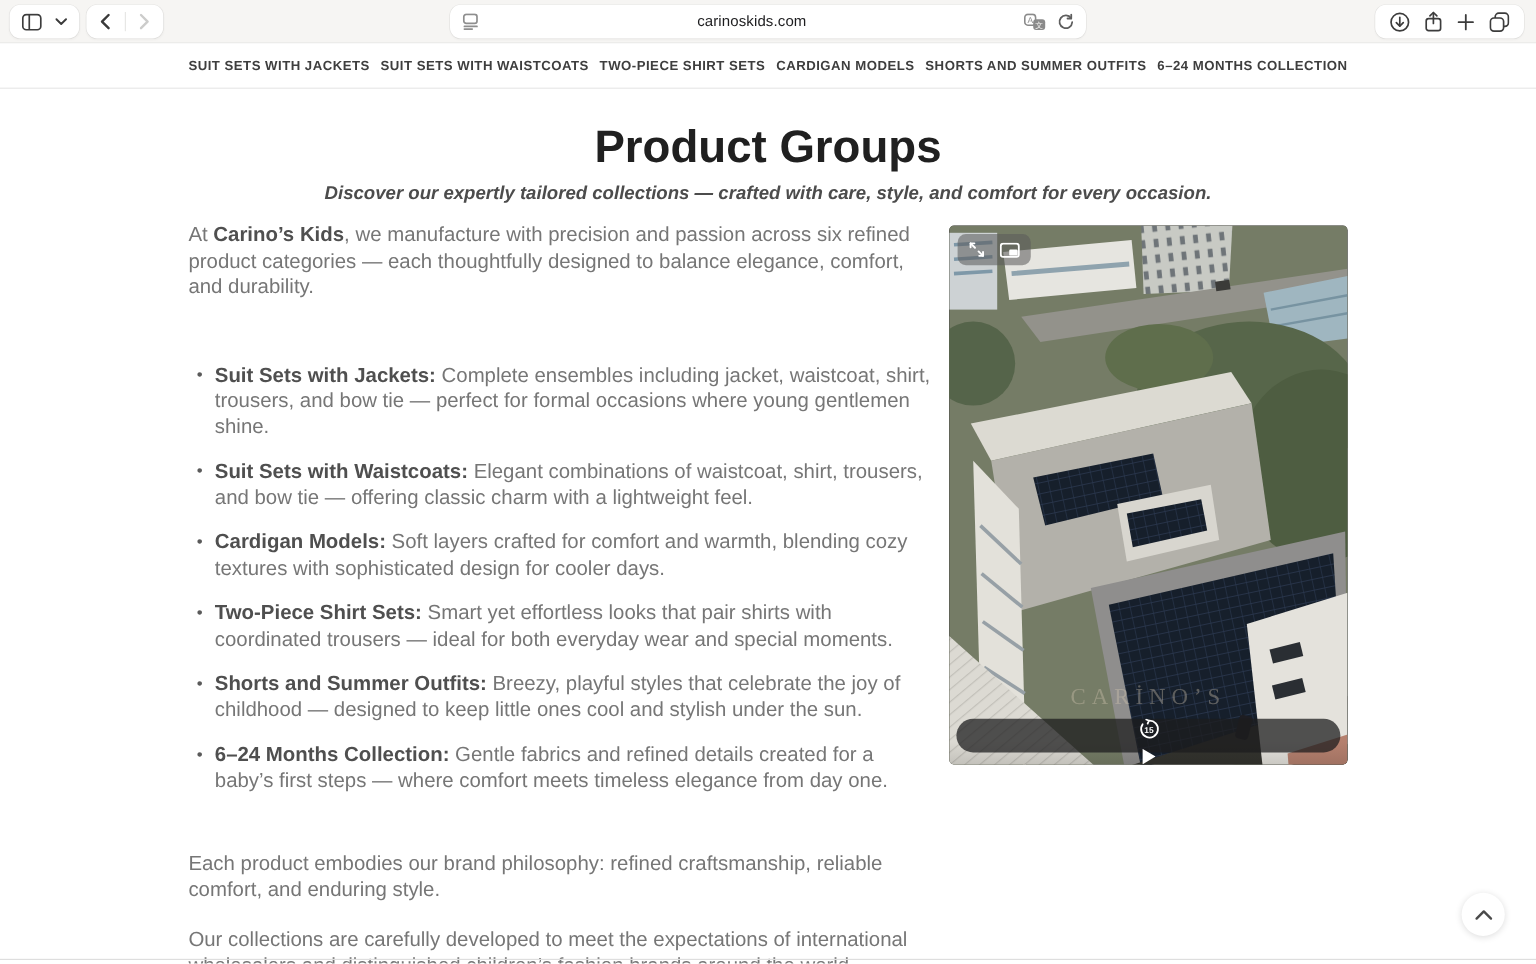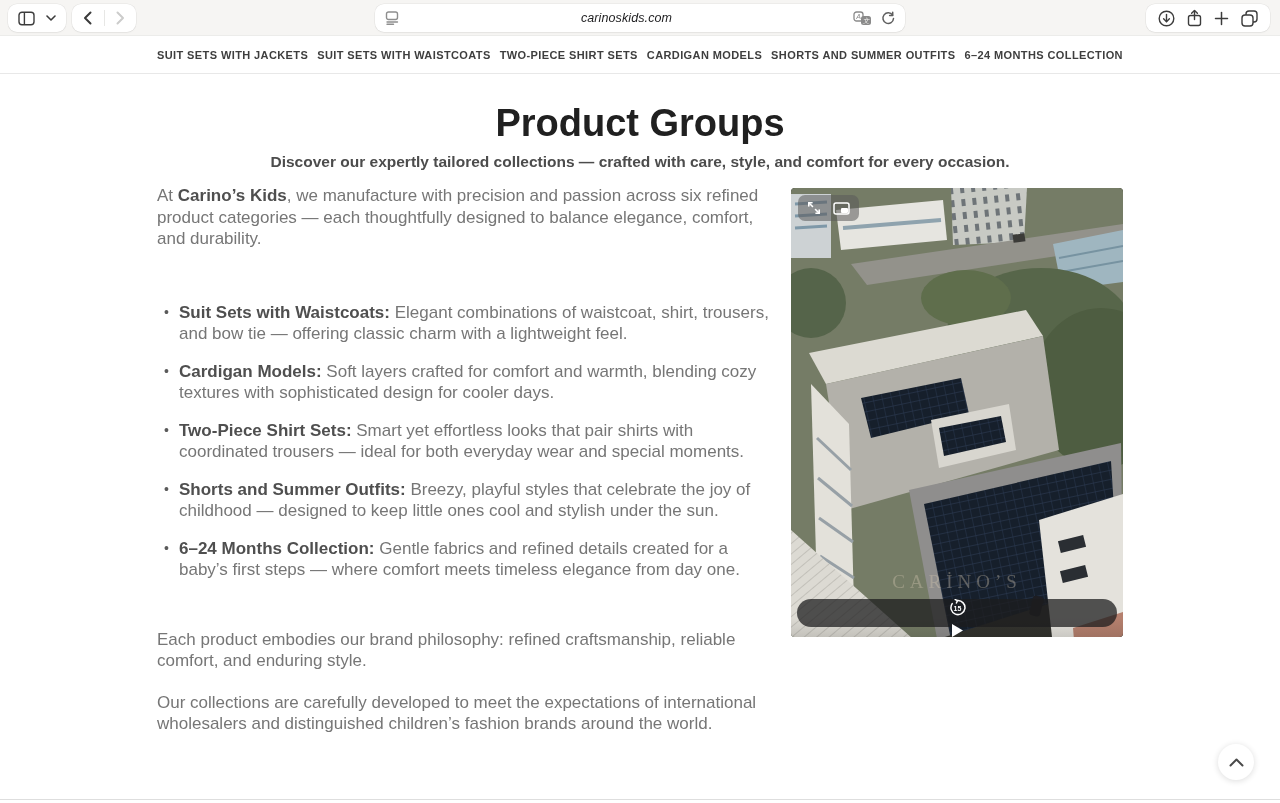--- a/index.html
+++ b/index.html
@@ -4,21 +4,21 @@
 <style>
   * { margin:0; padding:0; box-sizing:border-box; }
   html,body { width:1280px; height:803px; }
   body {
     position:relative; background:#fff; overflow:hidden;
     font-family:"Liberation Sans", sans-serif; color:#757575;
   }
   
   .toolbar {
     position:absolute; top:0; left:0; right:0; height:36px;
-    background:#f6f5f3; border-bottom:1px solid #ececea;font-style:italic;
+    background:#f6f5f3; border-bottom:1px solid #ececea;
   }
   .pill {
     position:absolute; top:4px; height:28px; background:#fff;
     border-radius:9px; box-shadow:0 0 0 0.5px rgba(0,0,0,0.07), 0 1px 2px rgba(0,0,0,0.04);
     display:flex; align-items:center; justify-content:space-evenly;
   }
   .pill-sidebar { left:8px;  width:58px; }
   .pill-nav     { left:72px; width:64px; }
   .pill-nav .sep { width:1px; height:16px; background:#e7e7e5; }
   .pill-actions { left:1146px; width:124px; }
@@ -36,21 +36,21 @@
     position:absolute; top:37px; left:0; right:0; height:37px; background:#fff;
     border-bottom:1px solid #e8e8e8; display:flex; align-items:center; justify-content:center;
   }
   .nav-inner { width:966px; display:flex; justify-content:space-between; align-items:center; }
   .nav-item {
     font-size:11px; font-weight:700; letter-spacing:0.4px; color:#3e3e3e; white-space:nowrap;
   }
   
   .hero { position:absolute; top:88px; left:0; right:0; text-align:center; }
   .page-title { font-size:38px; font-weight:700; color:#202020; line-height:46px;margin-top:12px; }
-  .page-subtitle { margin-top:7px; font-size:15.5px; font-weight:600; color:#4c4c4c; }
+  .page-subtitle { margin-top:7px; font-size:15.5px; font-weight:600; color:#4c4c4c;font-style:italic; }
   
   .content { position:absolute; top:185px; left:157px; width:966px; display:flex; gap:14px; }
   .left-col { width:620px; font-size:17px; line-height:21.5px; color:#767676; }
   .left-col b, .left-col .lead { font-weight:700; color:#4f4f4f; }
   .bullets { list-style:none; margin-top:52px; padding-left:22px; }
   .bullets li { position:relative; margin-bottom:16px; }
   .bullets li::before {
     content:"•"; position:absolute; left:-15px; top:0; color:#5a5a5a; font-size:14px;
   }
   .closing-1 { margin-top:48px; }
@@ -192,20 +192,21 @@
 <div class="hero">
   <div class="page-title">Product Groups</div>
   <div class="page-subtitle">Discover our expertly tailored collections — crafted with care, style, and comfort for every occasion.</div>
 </div>
 
 <div class="content">
   <div class="left-col">
     <p><span>At </span><b>Carino’s Kids</b><span>, we manufacture with precision and passion across six refined product categories — each thoughtfully designed to balance elegance, comfort, and durability.</span></p>
 
     <ul class="bullets">
+      <li><span class="lead">Suit Sets with Jackets:</span><span> Complete ensembles including jacket, waistcoat, shirt, trousers, and bow tie — perfect for formal occasions where young gentlemen shine.</span></li>
       <li><span class="lead">Suit Sets with Waistcoats:</span><span> Elegant combinations of waistcoat, shirt, trousers, and bow tie — offering classic charm with a lightweight feel.</span></li>
       <li><span class="lead">Cardigan Models:</span><span> Soft layers crafted for comfort and warmth, blending cozy textures with sophisticated design for cooler days.</span></li>
       <li><span class="lead">Two-Piece Shirt Sets:</span><span> Smart yet effortless looks that pair shirts with coordinated trousers — ideal for both everyday wear and special moments.</span></li>
       <li><span class="lead">Shorts and Summer Outfits:</span><span> Breezy, playful styles that celebrate the joy of childhood — designed to keep little ones cool and stylish under the sun.</span></li>
       <li><span class="lead">6–24 Months Collection:</span><span> Gentle fabrics and refined details created for a baby’s first steps — where comfort meets timeless elegance from day one.</span></li>
     </ul>
 
     <p class="closing-1">Each product embodies our brand philosophy: refined craftsmanship, reliable comfort, and enduring style.</p>
     <p class="closing-2">Our collections are carefully developed to meet the expectations of international wholesalers and distinguished children’s fashion brands around the world.</p>
   </div>

